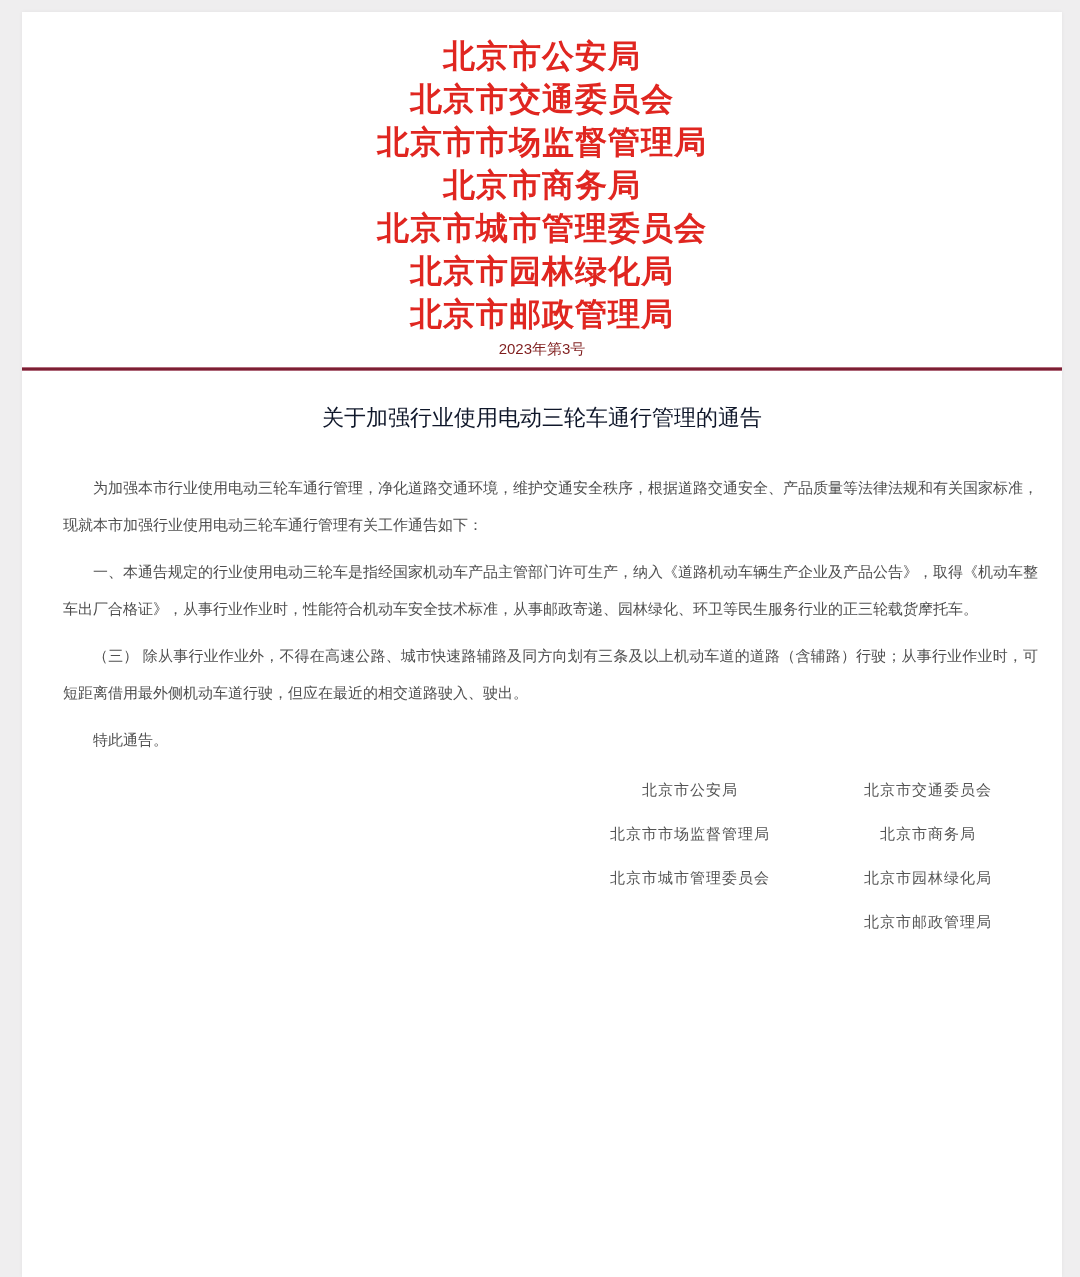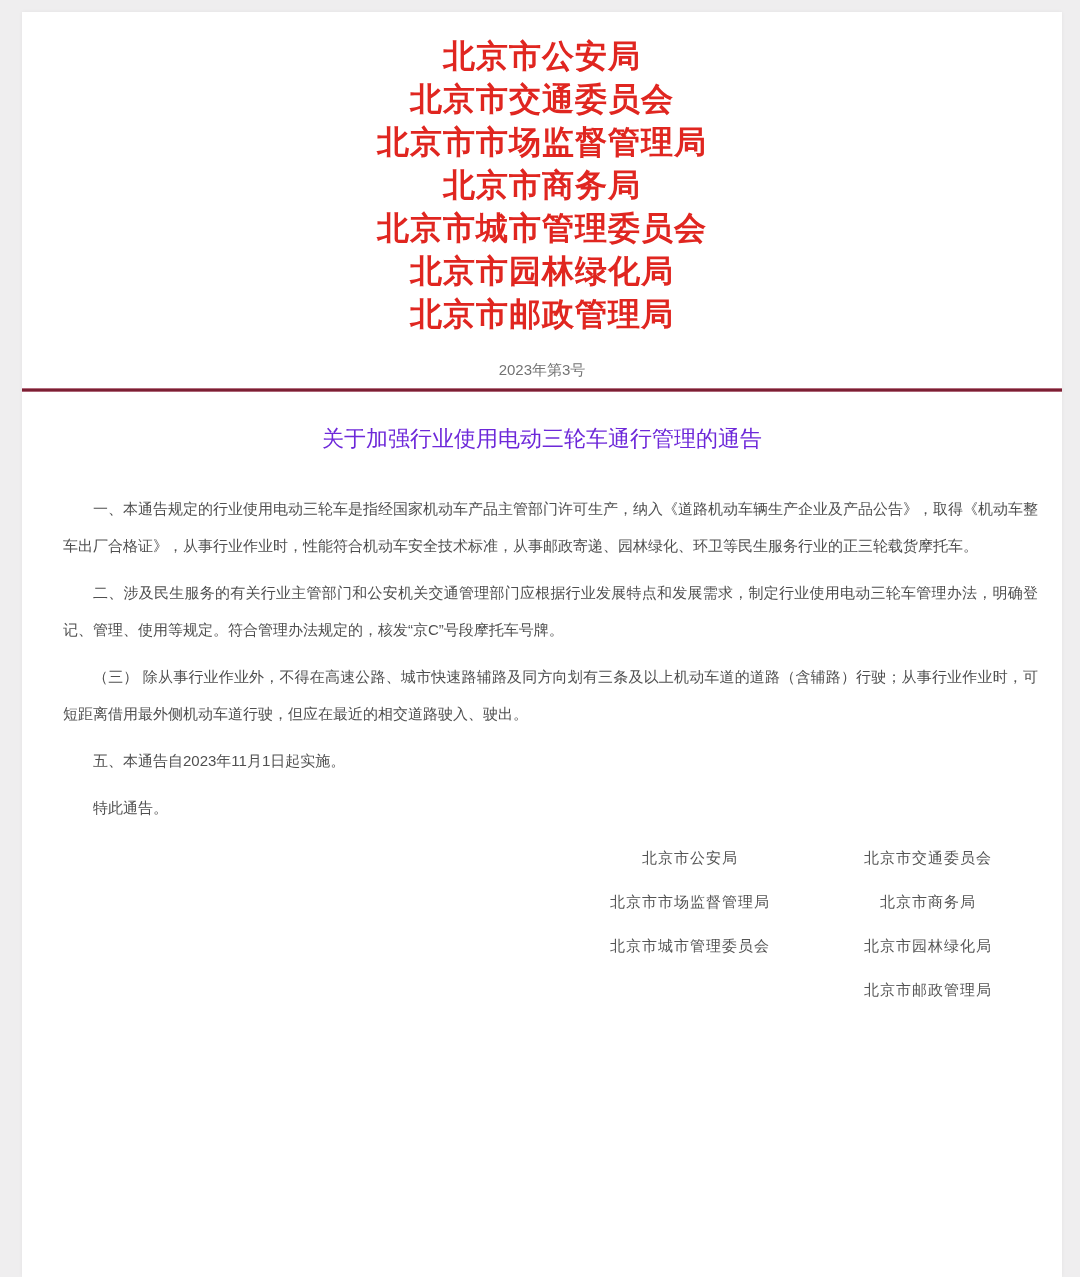--- a/index.html
+++ b/index.html
@@ -22,41 +22,41 @@
   }
   .issuer-line {
     font-size: 32px;
     font-weight: bold;
     line-height: 43px;
     color: #e02620;
     letter-spacing: 1px;
   }
   
   .doc-number {
-    margin-top: 23px;
+    margin-top: 2px;
     text-align: center;
     font-size: 15px;
-    color: #737373;
+    color: #7f1d1d;
     line-height: 22px;
   }
   
   .red-rule {
     margin-top: 7px;
     height: 4px;
     width: 100%;
     border: none;
     background: linear-gradient(to bottom, #d099a8, #7c1f33 35%, #7c1f33 70%, #d099a8);
   }
   
   .notice-title {
     margin-top: 32px;
     text-align: center;
     font-size: 22px;
     font-weight: 500;
-    color: #6d28d9;
+    color: #0f172a;
     line-height: 30px;
   }
   
   .content {
     margin: 36px 0 0 41px;
     width: 975px;
   }
   .content p {
     font-size: 15px;
     color: #4f4f4f;
@@ -95,24 +95,23 @@
     <div class="issuer-line">北京市邮政管理局</div>
   </div>
 
   <div class="doc-number">2023年第3号</div>
 
   <hr class="red-rule">
 
   <div class="notice-title">关于加强行业使用电动三轮车通行管理的通告</div>
 
   <div class="content">
+    <p>为加强本市行业使用电动三轮车通行管理，净化道路交通环境，维护交通安全秩序，根据道路交通安全、产品质量等法律法规和有关国家标准，现就本市加强行业使用电动三轮车通行管理有关工作通告如下：</p>
     <p>一、本通告规定的行业使用电动三轮车是指经国家机动车产品主管部门许可生产，纳入《道路机动车辆生产企业及产品公告》，取得《机动车整车出厂合格证》，从事行业作业时，性能符合机动车安全技术标准，从事邮政寄递、园林绿化、环卫等民生服务行业的正三轮载货摩托车。</p>
-    <p>二、涉及民生服务的有关行业主管部门和公安机关交通管理部门应根据行业发展特点和发展需求，制定行业使用电动三轮车管理办法，明确登记、管理、使用等规定。符合管理办法规定的，核发“京C”号段摩托车号牌。</p>
     <p>（三） 除从事行业作业外，不得在高速公路、城市快速路辅路及同方向划有三条及以上机动车道的道路（含辅路）行驶；从事行业作业时，可短距离借用最外侧机动车道行驶，但应在最近的相交道路驶入、驶出。</p>
-    <p>五、本通告自2023年11月1日起实施。</p>
     <p>特此通告。</p>
   </div>
 
   <div class="signatures">
     <div class="sig-row">
       <span class="sig-left">北京市公安局</span>
       <span class="sig-right">北京市交通委员会</span>
     </div>
     <div class="sig-row">
       <span class="sig-left">北京市市场监督管理局</span>

